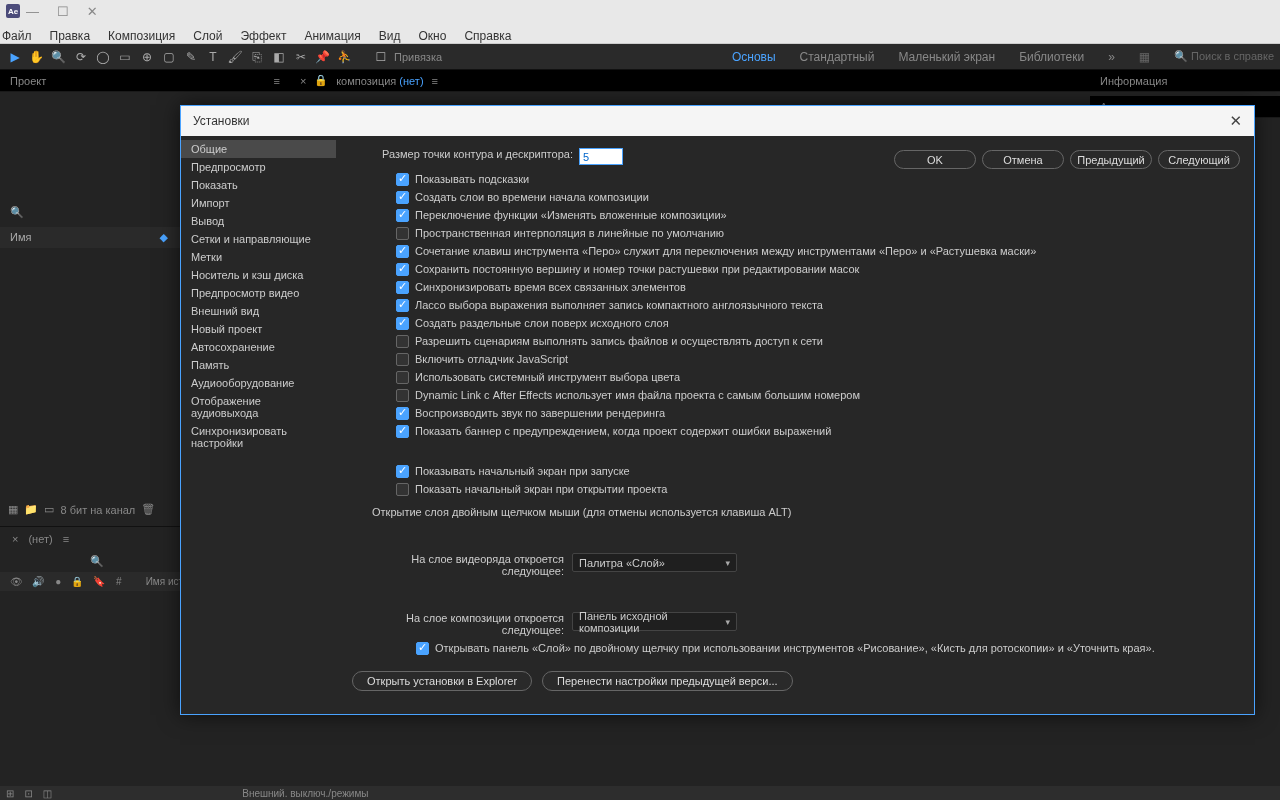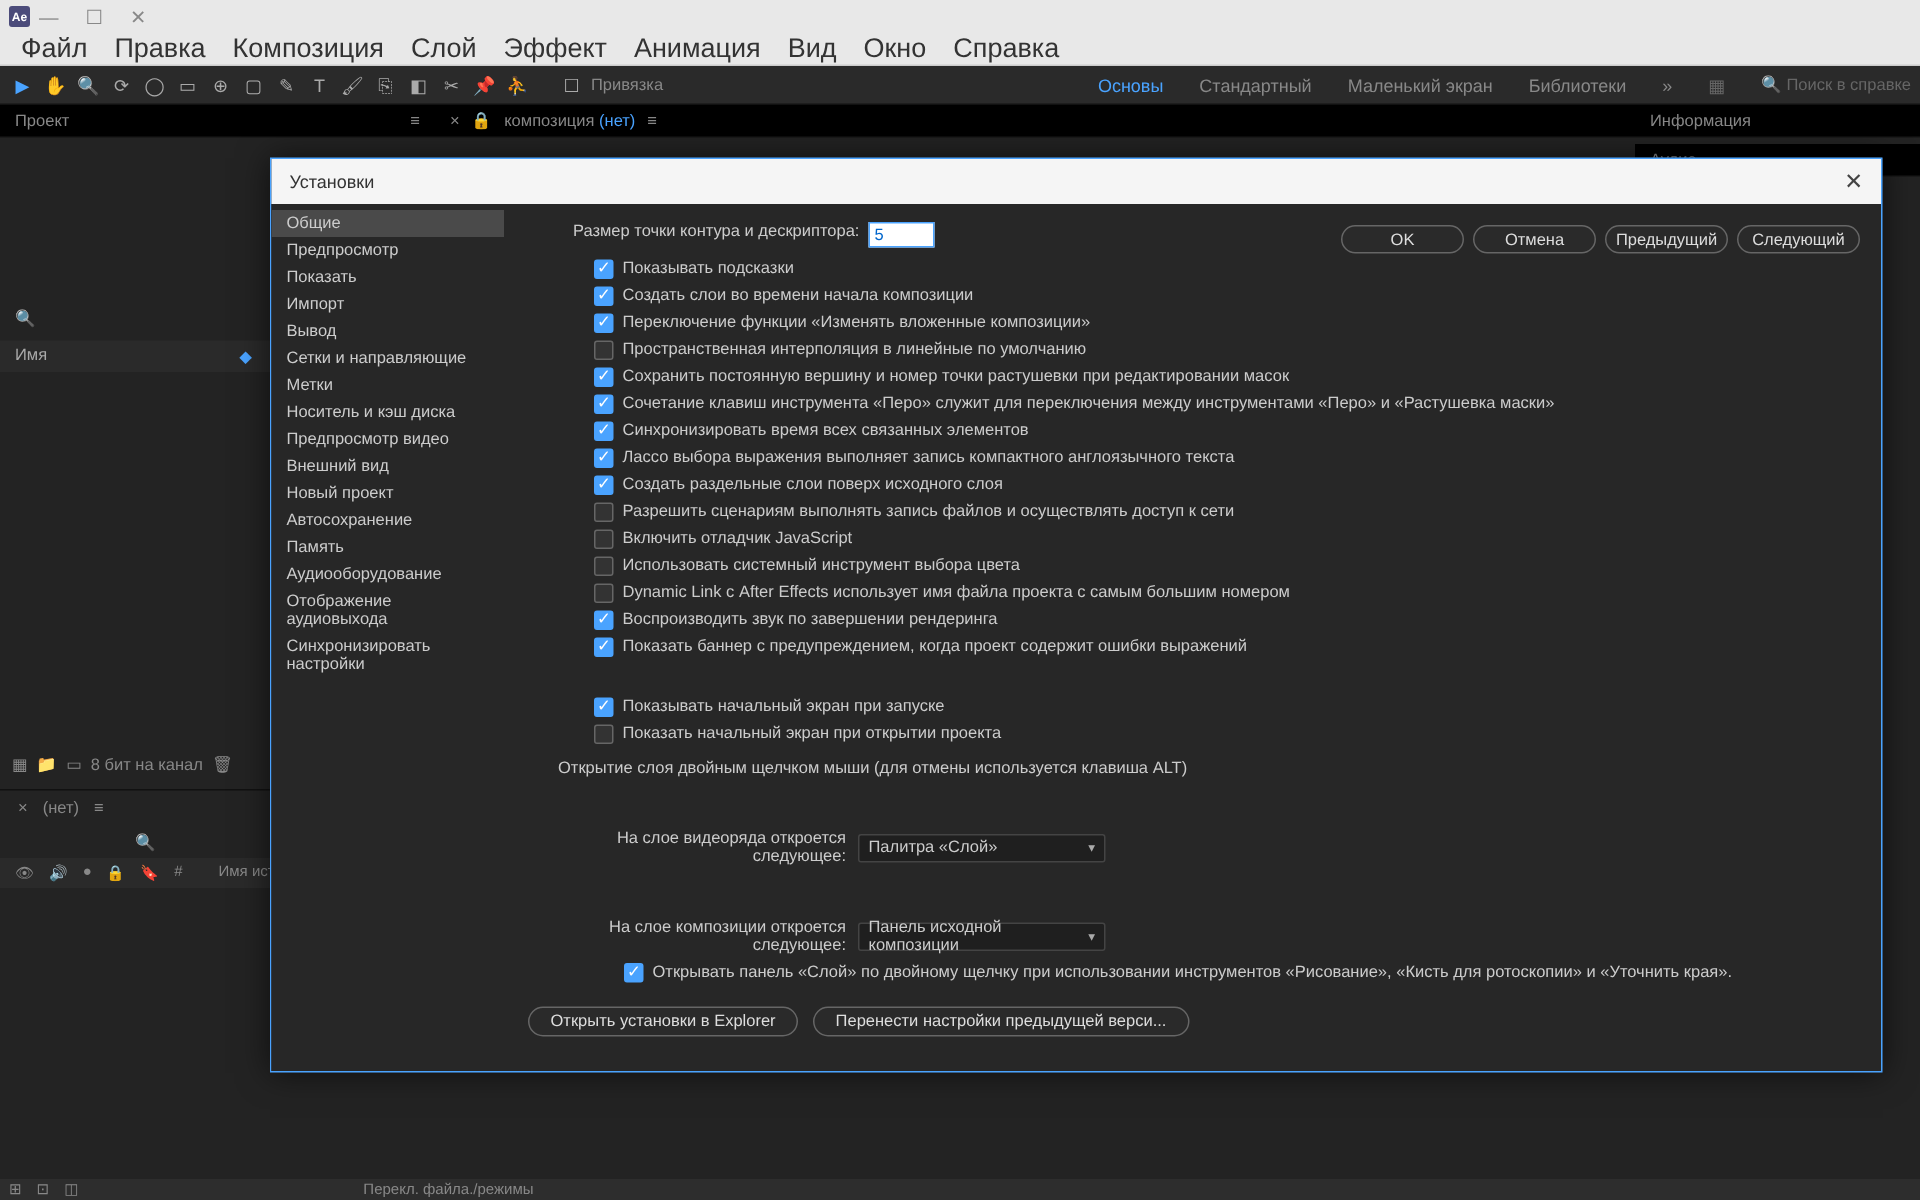--- a/index.html
+++ b/index.html
@@ -6,21 +6,21 @@
 body { background: #1e1e1e; width: 1280px; height: 800px; overflow: hidden; position: relative; color: #ccc; font-size: 11px; }
 
 
 .titlebar { height: 22px; background: #e8e8e8; display: flex; align-items: center; padding: 0 6px; color: #666; font-size: 12px; }
 .titlebar-icon { width: 14px; height: 14px; background: #4b4b7a; margin-right: 6px; border-radius: 2px; display:flex;align-items:center;justify-content:center;color:#fff;font-size:8px;font-weight:bold;}
 .titlebar-title { flex: 1; }
 .titlebar-controls { display: flex; gap: 18px; color: #888; font-size: 13px; }
 .titlebar-controls span { cursor: default; }
 
 
-.menubar { height: 22px; background: #e8e8e8; display: flex; align-items: flex-start; padding: 0 14px; color: #333; font-size: 18px; border-bottom: 1px solid #ccc; }
+.menubar { height: 22px; background: #e8e8e8; display: flex; align-items: flex-end; padding: 0 2px; color: #333; font-size: 12px; border-bottom: 1px solid #ccc; }
 .menubar span { margin-right: 18px; }
 
 
 .toolbar { height: 26px; background: #2a2a2a; display: flex; align-items: center; padding: 0 6px; border-bottom: 1px solid #111; }
 .tool-icon { width: 18px; height: 18px; margin-right: 4px; display: flex; align-items: center; justify-content: center; color: #aaa; font-size: 12px; }
 .tool-icon.active { color: #4aa3ff; }
 .toolbar-right { margin-left: auto; display: flex; align-items: center; gap: 24px; color: #888; font-size: 12px; }
 .toolbar-right .ws { color: #4aa3ff; }
 .search-box { color: #666; font-size: 11px; }
 
@@ -57,21 +57,21 @@
 .field-row { display: flex; margin-bottom: 8px; font-size: 11px; color: #ccc; }
 .field-label { margin-right: 6px; }
 .field-input { width: 44px; height: 17px; background: #fff; border: 1px solid #4aa3ff; color: #06c; font-size: 11px; padding: 0 3px; }
 
 .checkbox-row { display: flex; align-items: flex-start; margin-bottom: 5px; font-size: 11px; color: #ccc; padding-left: 44px; }
 .chk { width: 13px; height: 13px; border: 1px solid #666; background: #333; margin-right: 6px; flex-shrink: 0; position: relative; border-radius:2px;}
 .chk.checked { background: #4aa3ff; border-color: #4aa3ff; }
 .chk.checked::after { content: "✓"; position: absolute; top: -2px; left: 1px; font-size: 11px; color: #fff; }
 
 .section-label { font-size: 11px; color: #ccc; margin: 10px 0 6px 20px; }
-.combo-row { display:flex; align-items:center; margin-bottom:6px; font-size:11px; color:#ccc;margin-top:35px;}
+.combo-row { display:flex; margin-bottom:6px; font-size:11px; color:#ccc;margin-top:35px;}
 .combo-row .lbl { width: 210px; text-align:right; padding-right: 8px;}
 .combo { width: 165px; height: 19px; background: #1f1f1f; border: 1px solid #444; display:flex; align-items:center; padding: 0 6px; justify-content:space-between; border-radius:2px;}
 .combo .arrow { font-size: 9px; color:#aaa;}
 
 .dialog-buttons { position: absolute; right: 14px; top: 44px; display: flex; gap: 6px; }
 .dbtn { width: 82px; height: 19px; background: #2a2a2a; border: 1px solid #666; border-radius: 10px; color: #ddd; font-size: 11px; display:flex; align-items:center; justify-content:center;}
 
 .action-buttons { display:flex; gap:10px; margin-top: 16px; margin-left: 0px;}
 .abtn { padding: 3px 14px; background: #2a2a2a; border: 1px solid #666; border-radius: 11px; color:#ddd; font-size:11px;}
 </style>
@@ -185,21 +185,21 @@
       <span>#</span>
       <span style="margin-left:14px;">Имя источника</span>
     </div>
   </div>
 </div>
 
 <div class="statusbar">
   <span>⊞</span>
   <span>⊡</span>
   <span>◫</span>
-  <span style="margin-left:180px">Перекл. файла./режимы</span>
+  <span style="margin-left:180px">Внешний. выключ./режимы</span>
 </div>
 
 <div class="dialog">
   <div class="dialog-title">
     <span>Установки</span>
     <span class="dialog-close">✕</span>
   </div>
   <div class="dialog-body">
     <div class="categories" id="catlist">
         <div class="cat-item selected">Общие</div>
@@ -236,25 +236,25 @@
           <div class="checkbox-row">
             <div class="chk checked"></div>
             <span>Переключение функции «Изменять вложенные композиции»</span>
           </div>
           <div class="checkbox-row">
             <div class="chk"></div>
             <span>Пространственная интерполяция в линейные по умолчанию</span>
           </div>
           <div class="checkbox-row">
             <div class="chk checked"></div>
+            <span>Сочетание клавиш инструмента «Перо» служит для переключения между инструментами «Перо» и «Растушевка маски»</span>
+          </div>
+          <div class="checkbox-row">
+            <div class="chk checked"></div>
             <span>Сохранить постоянную вершину и номер точки растушевки при редактировании масок</span>
-          </div>
-          <div class="checkbox-row">
-            <div class="chk checked"></div>
-            <span>Сочетание клавиш инструмента «Перо» служит для переключения между инструментами «Перо» и «Растушевка маски»</span>
           </div>
           <div class="checkbox-row">
             <div class="chk checked"></div>
             <span>Синхронизировать время всех связанных элементов</span>
           </div>
           <div class="checkbox-row">
             <div class="chk checked"></div>
             <span>Лассо выбора выражения выполняет запись компактного англоязычного текста</span>
           </div>
           <div class="checkbox-row">

